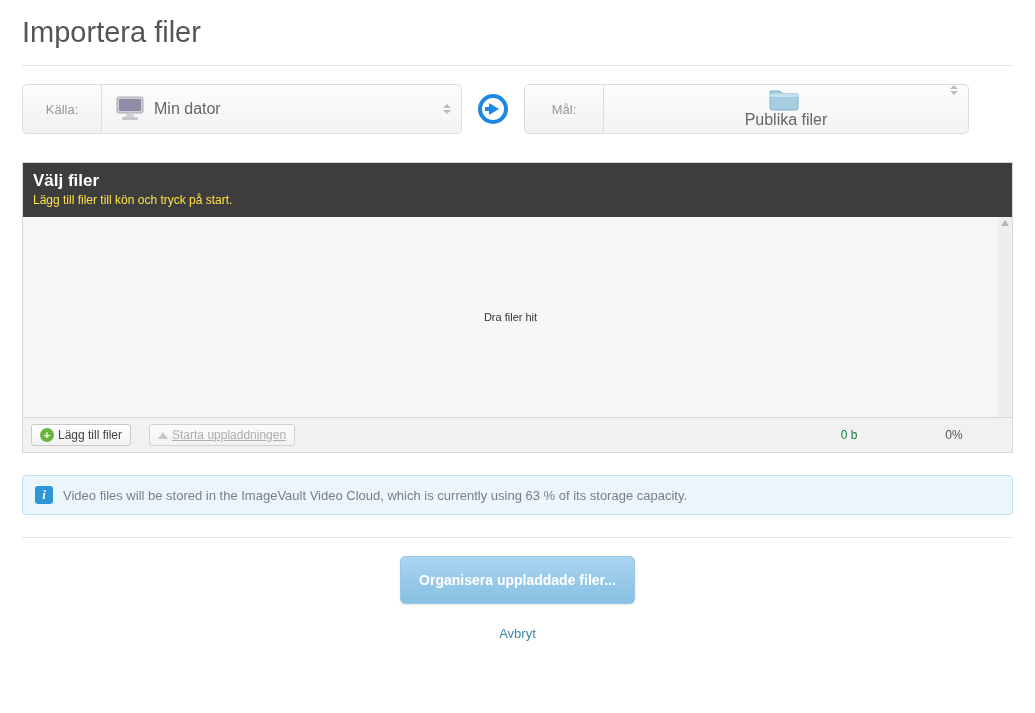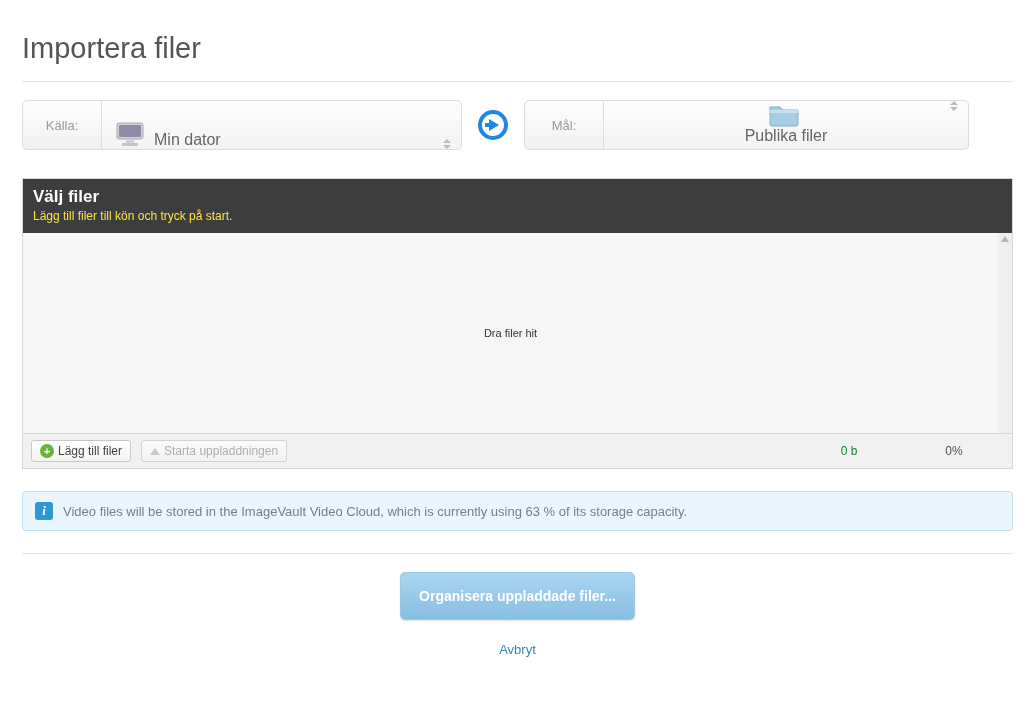--- a/index.html
+++ b/index.html
@@ -4,21 +4,21 @@
 <style>
   * { box-sizing: border-box; margin: 0; padding: 0; }
   body {
     font-family: "Helvetica Neue", Helvetica, Arial, sans-serif;
     background: #fff;
     color: #555;
     font-size: 13px;
   }
   .page {
     width: 1035px;
-    padding: 32px 22px;
+    padding: 16px 22px;
   }
   h1.page-title {
     font-size: 29px;
     font-weight: 300;
     color: #555;
     margin-bottom: 16px;
   }
   hr.divider {
     border: none;
     border-top: 1px solid #e5e5e5;
@@ -53,21 +53,21 @@
     align-items: center;
     border: 1px solid #ddd;
     border-left: none;
     border-top-right-radius: 5px;
     border-bottom-right-radius: 5px;
     padding: 0 12px 0 8px;
     position: relative;
     cursor: pointer;
     background: linear-gradient(#fdfdfd, #f3f3f3);
   }
-  .picker.source .picker-value { width: 360px; align-items: flex-end; }
+  .picker.source .picker-value { width: 360px; }
   .picker.dest .picker-value { width: 365px; flex-direction: column; }
   .picker-icon { width: 40px; display:flex; justify-content:center; }
   .picker-text { font-size: 16px; color: #666; margin-left: 4px; }
   .sort-caret {
     position: absolute;
     right: 10px;
     display: flex;
     flex-direction: column;
     gap: 2px;
   }
@@ -139,21 +139,21 @@
     gap: 4px;
     border: 1px solid #c8c8c8;
     border-radius: 3px;
     background: linear-gradient(#fff,#f3f3f3);
     padding: 3px 8px;
     font-size: 12px;
     color: #444;
     cursor: pointer;
   }
   .btn.disabled { opacity: 0.75; color: #999; cursor: default; }
-  .btn + .btn { margin-left: 10px; }
+  .btn + .btn { margin-left: 18px; text-decoration: underline; }
   .footer-spacer { flex: 1; }
   .footer-val { width: 110px; text-align: center; color:#15803d; }
   .footer-pct { width: 100px; text-align: center; color:#555; }
   .info-banner {
     display: flex;
     align-items: center;
     gap: 10px;
     border: 1px solid #bde0f0;
     background: #eaf6fc;
     border-radius: 4px;

